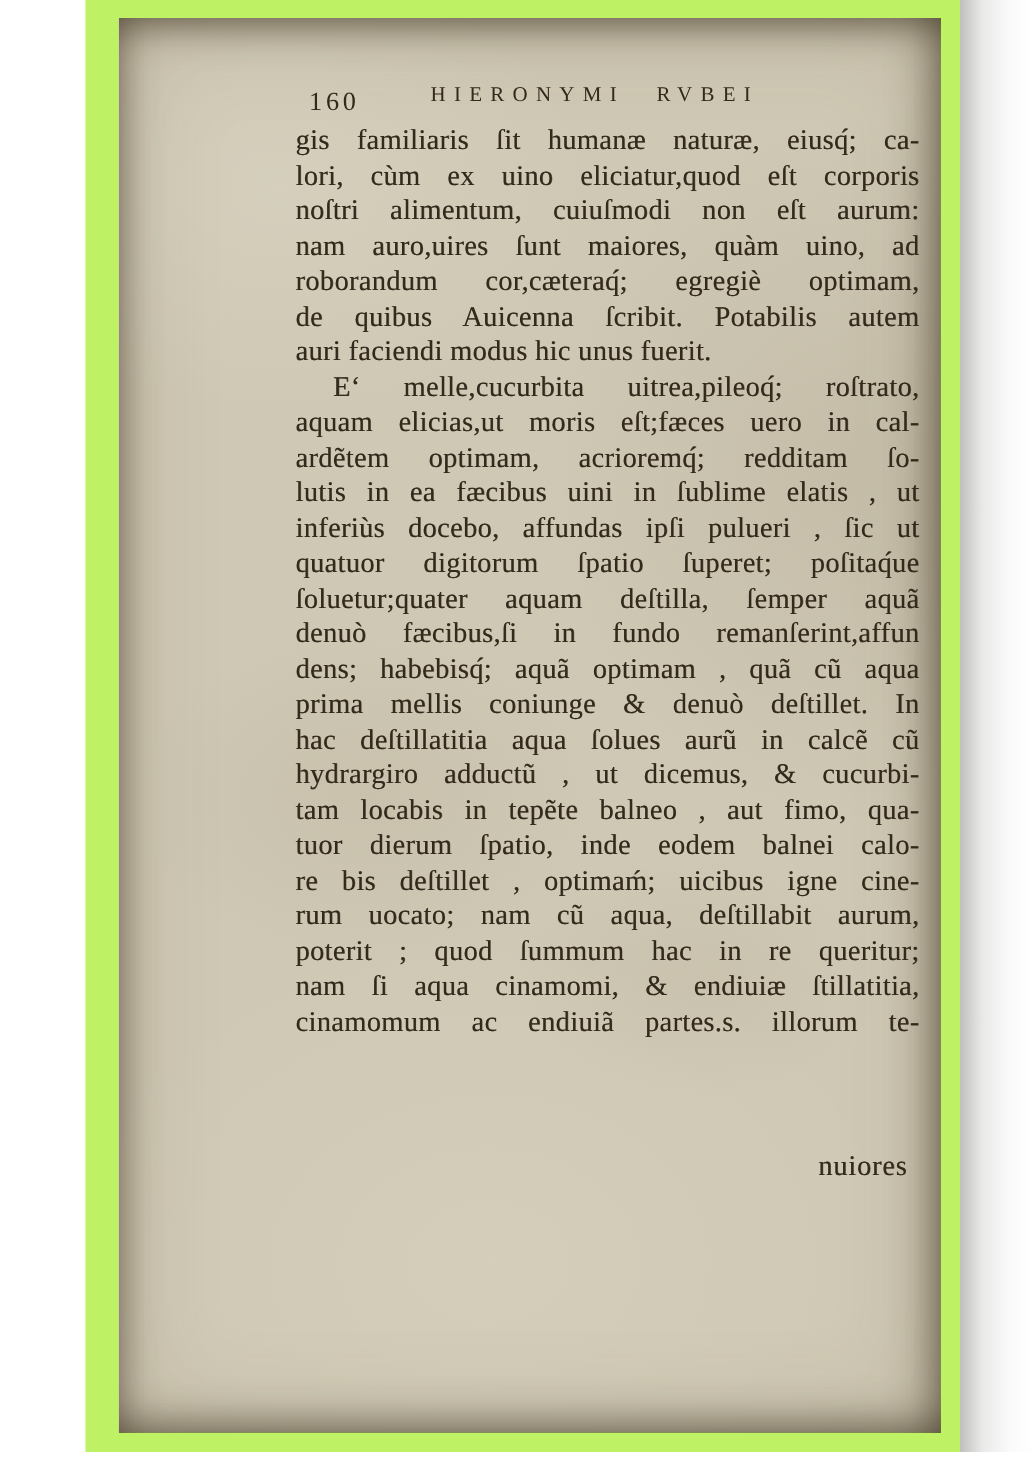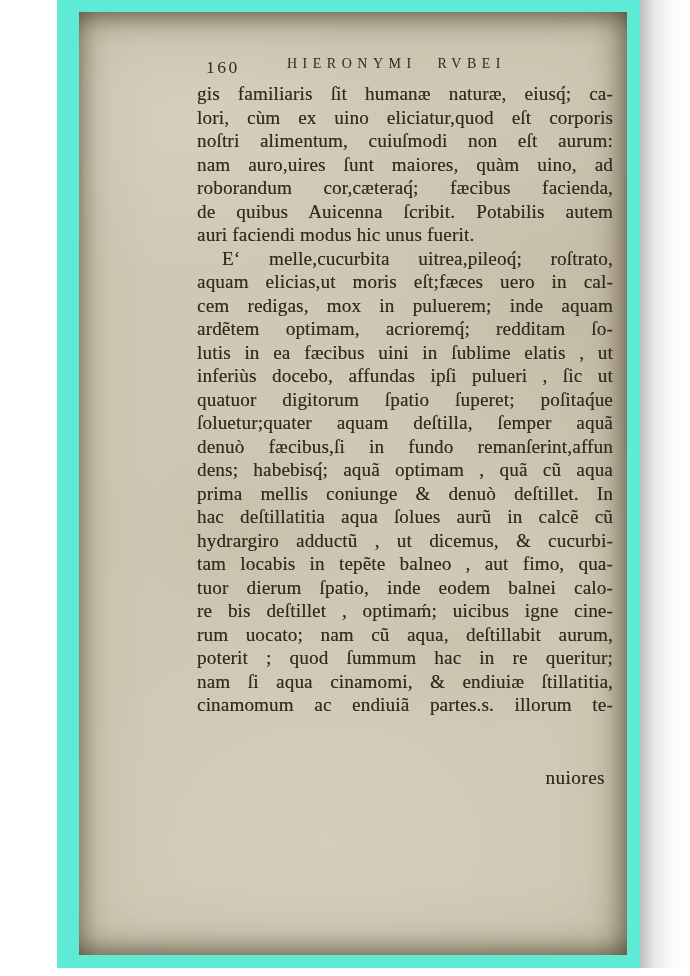--- a/index.html
+++ b/index.html
@@ -6,21 +6,21 @@
   body{
     width:690px;height:976px;position:relative;overflow:hidden;
     background:#ffffff;
     font-family:"Liberation Serif","DejaVu Serif",serif;
   }
   .left-margin{
     position:absolute;left:0;top:0;width:57px;height:976px;background:#ffffff;
   }
   .scan-frame{
     position:absolute;left:57px;top:0;width:583px;height:968px;
-    background:#5eead4;
+    background:#bef264;
   }
   .right-margin{
     position:absolute;left:640px;top:0;width:50px;height:976px;
     background:linear-gradient(to right,#bfbfbd 0%,#e9e9e8 30%,#fafafa 65%,#ffffff 100%);
   }
   .bottom-strip{
     position:absolute;left:0;top:968px;width:690px;height:8px;background:#ffffff;
   }
   .book-page{
     position:absolute;left:22px;top:12px;width:548px;height:943px;
@@ -80,26 +80,25 @@
     <div class="running-header">
       <span class="page-number">160</span>
       <span class="running-title">HIERONYMI RVBEI</span>
     </div>
 
     <div class="text-block">
         <div class="line">gis familiaris ſit humanæ naturæ, eiusq́; ca-</div>
         <div class="line">lori, cùm ex uino eliciatur,quod eſt corporis</div>
         <div class="line">noſtri alimentum, cuiuſmodi non eſt aurum:</div>
         <div class="line">nam auro,uires ſunt maiores, quàm uino, ad</div>
-        <div class="line">roborandum cor,cæteraq́; fæcibus facienda,</div>
+        <div class="line">roborandum cor,cæteraq́; egregiè optimam,</div>
         <div class="line">de quibus Auicenna ſcribit. Potabilis autem</div>
         <div class="line para-end">auri faciendi modus hic unus fuerit.</div>
         <div class="line indent">E‘ melle,cucurbita uitrea,pileoq́; roſtrato,</div>
         <div class="line">aquam elicias,ut moris eſt;fæces uero in cal-</div>
-        <div class="line">cem redigas, mox in puluerem; inde aquam</div>
         <div class="line">ardẽtem optimam, acrioremq́; redditam ſo-</div>
         <div class="line">lutis in ea fæcibus uini in ſublime elatis , ut</div>
         <div class="line">inferiùs docebo, affundas ipſi pulueri , ſic ut</div>
         <div class="line">quatuor digitorum ſpatio ſuperet; poſitaq́ue</div>
         <div class="line">ſoluetur;quater aquam deſtilla, ſemper aquã</div>
         <div class="line">denuò fæcibus,ſi in fundo remanſerint,affun</div>
         <div class="line">dens; habebisq́; aquã optimam , quã cũ aqua</div>
         <div class="line">prima mellis coniunge &amp; denuò deſtillet. In</div>
         <div class="line">hac deſtillatitia aqua ſolues aurũ in calcẽ cũ</div>
         <div class="line">hydrargiro adductũ , ut dicemus, &amp; cucurbi-</div>

